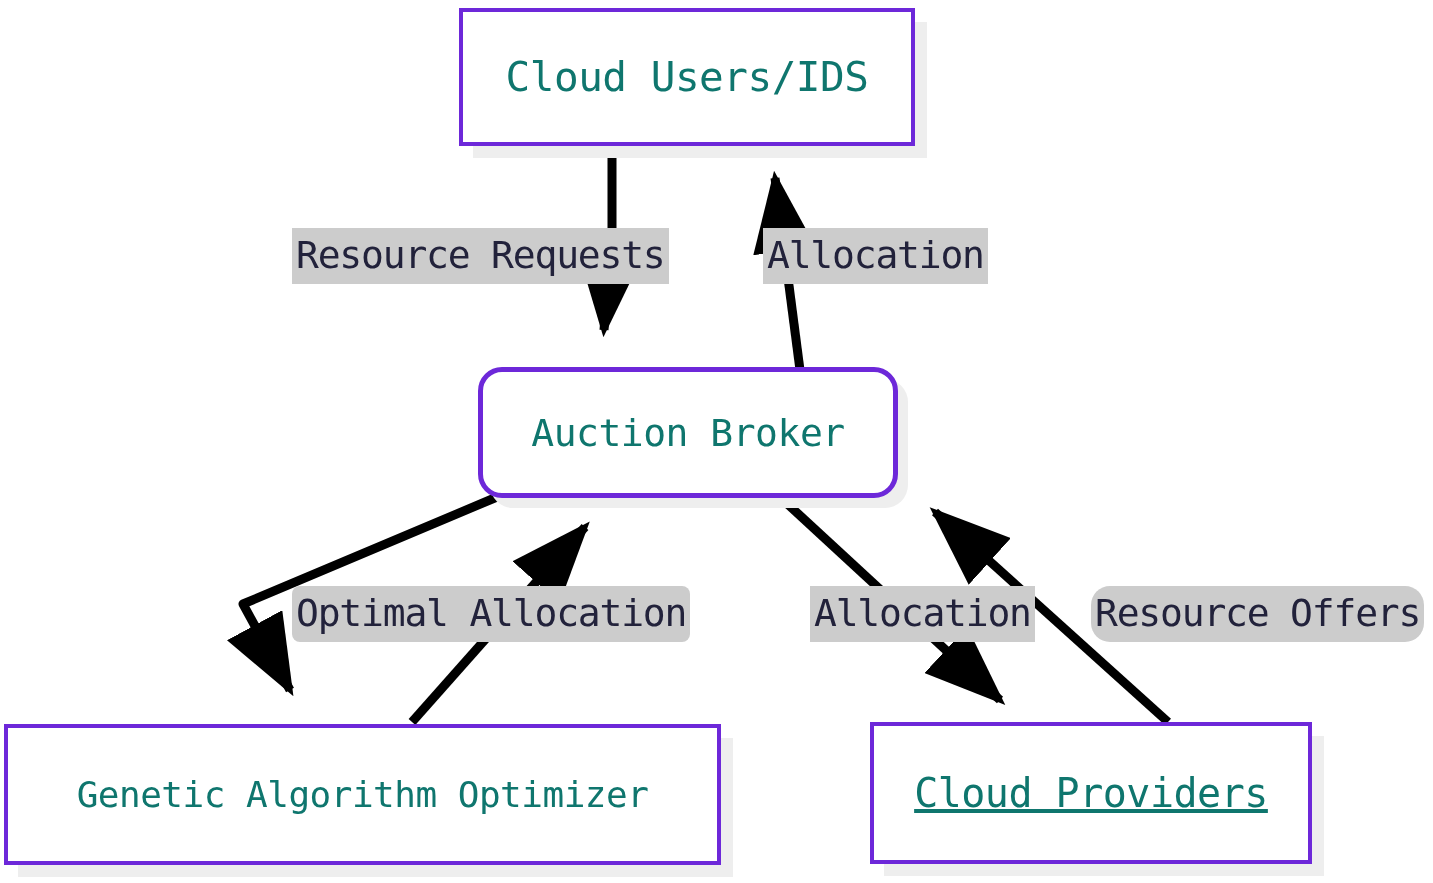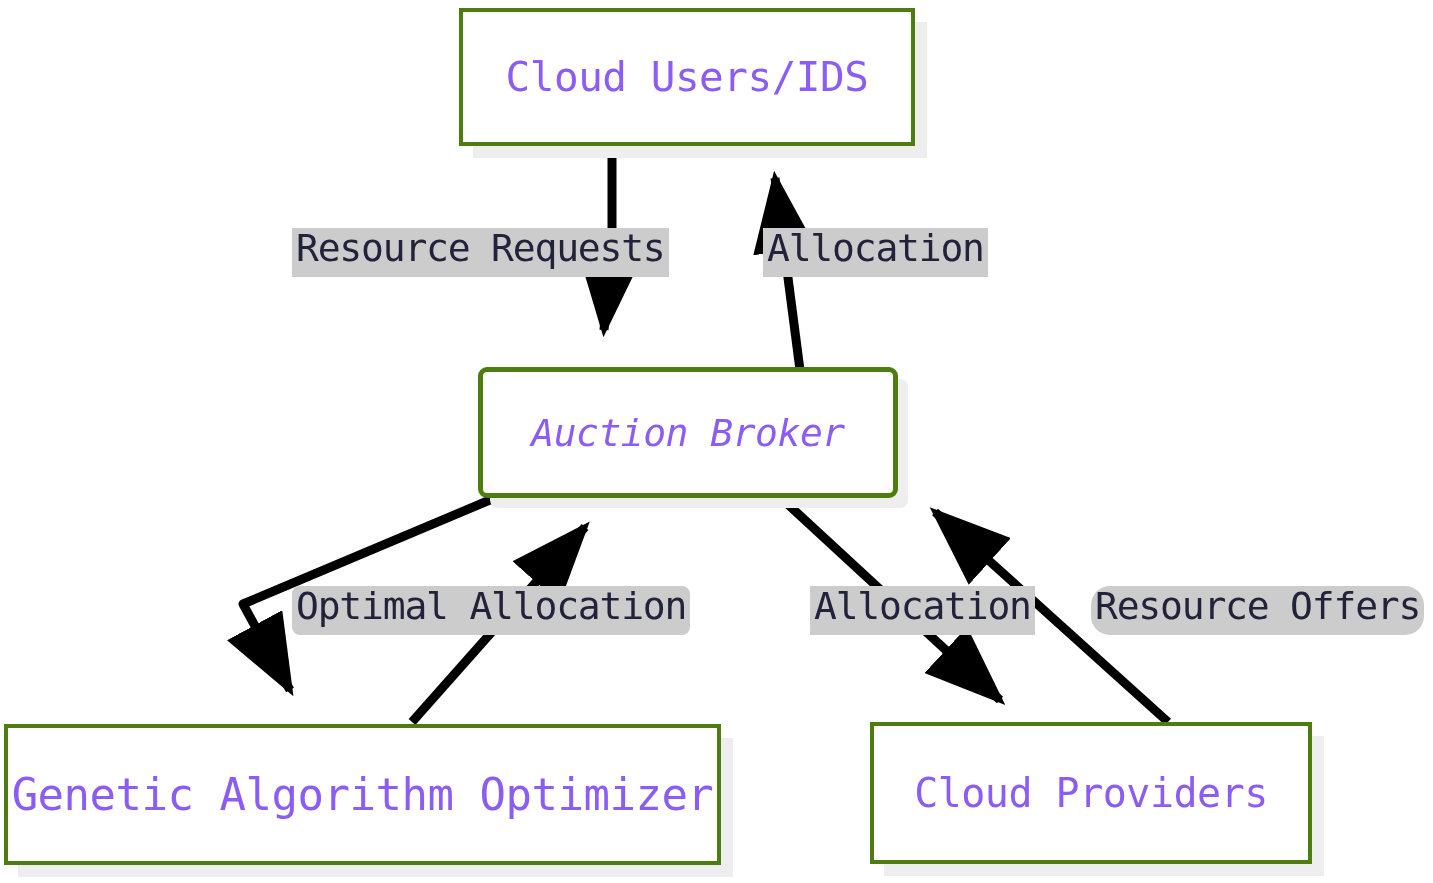--- a/index.html
+++ b/index.html
@@ -23,36 +23,35 @@
     left: 0;
     top: 0;
     width: 1433px;
     height: 883px;
     pointer-events: none;
   }
   .node {
     position: absolute;
     box-sizing: border-box;
     background: #ffffff;
-    border: 4px solid #4d7c0f;
+    border: 4px solid #6d28d9;
     display: flex;
     align-items: center;
     justify-content: center;
-    color: #8b5cf6;
+    color: #0f766e;
     text-align: right;
     z-index: 3;
   }
   .node-rect {
     box-shadow: 13px 13px 0 -1px #eeeeee;
   }
   .node-stadium {
-    border-radius: 9px;
+    border-radius: 24px;
     border-width: 5px;
     box-shadow: 11px 11px 0 -1px #eeeeee;
-    font-style: italic;
   }
   .node-label {
     font-family: "DejaVu Sans Mono", "Liberation Mono", monospace;
     font-weight: 400;
     letter-spacing: -0.5px;
     white-space: nowrap;
   }
 
   
   #node-cloud-users {
@@ -61,36 +60,36 @@
   #node-cloud-users .node-label { font-size: 41px; }
 
   #node-auction-broker {
     left: 478px; top: 367px; width: 420px; height: 131px;
   }
   #node-auction-broker .node-label { font-size: 38px; }
 
   #node-ga-optimizer {
     left: 4px; top: 724px; width: 717px; height: 141px;
   }
-  #node-ga-optimizer .node-label { font-size: 44px; }
+  #node-ga-optimizer .node-label { font-size: 36px; }
 
   #node-cloud-providers {
     left: 870px; top: 722px; width: 442px; height: 142px;
   }
-  #node-cloud-providers .node-label { font-size: 40px; }
+  #node-cloud-providers .node-label { font-size: 40px; text-decoration: underline; }
 
   
   .edge-label {
     position: absolute;
     background: #cccccc;
     color: #22223b;
     font-family: "DejaVu Sans Mono", "Liberation Mono", monospace;
     font-size: 38px;
     line-height: 1.0;
-    padding: 1px 4px 10px 4px;
+    padding: 8px 4px 10px 4px;
     white-space: nowrap;
     z-index: 4;
     letter-spacing: -1.2px;
   }
   #label-resource-requests { left: 292px; top: 228px; }
   #label-allocation-up     { left: 763px; top: 228px; }
   #label-optimal-allocation{ left: 292px; top: 586px; border-radius: 8px; }
   #label-allocation-down   { left: 810px; top: 586px; }
   #label-resource-offers   { left: 1091px; top: 586px; border-radius: 19px; }
 </style>

